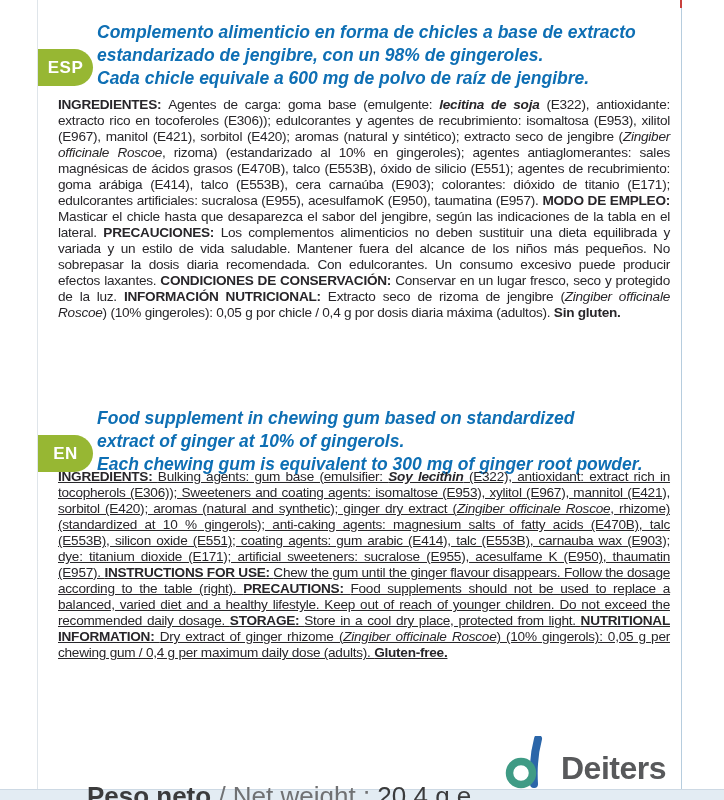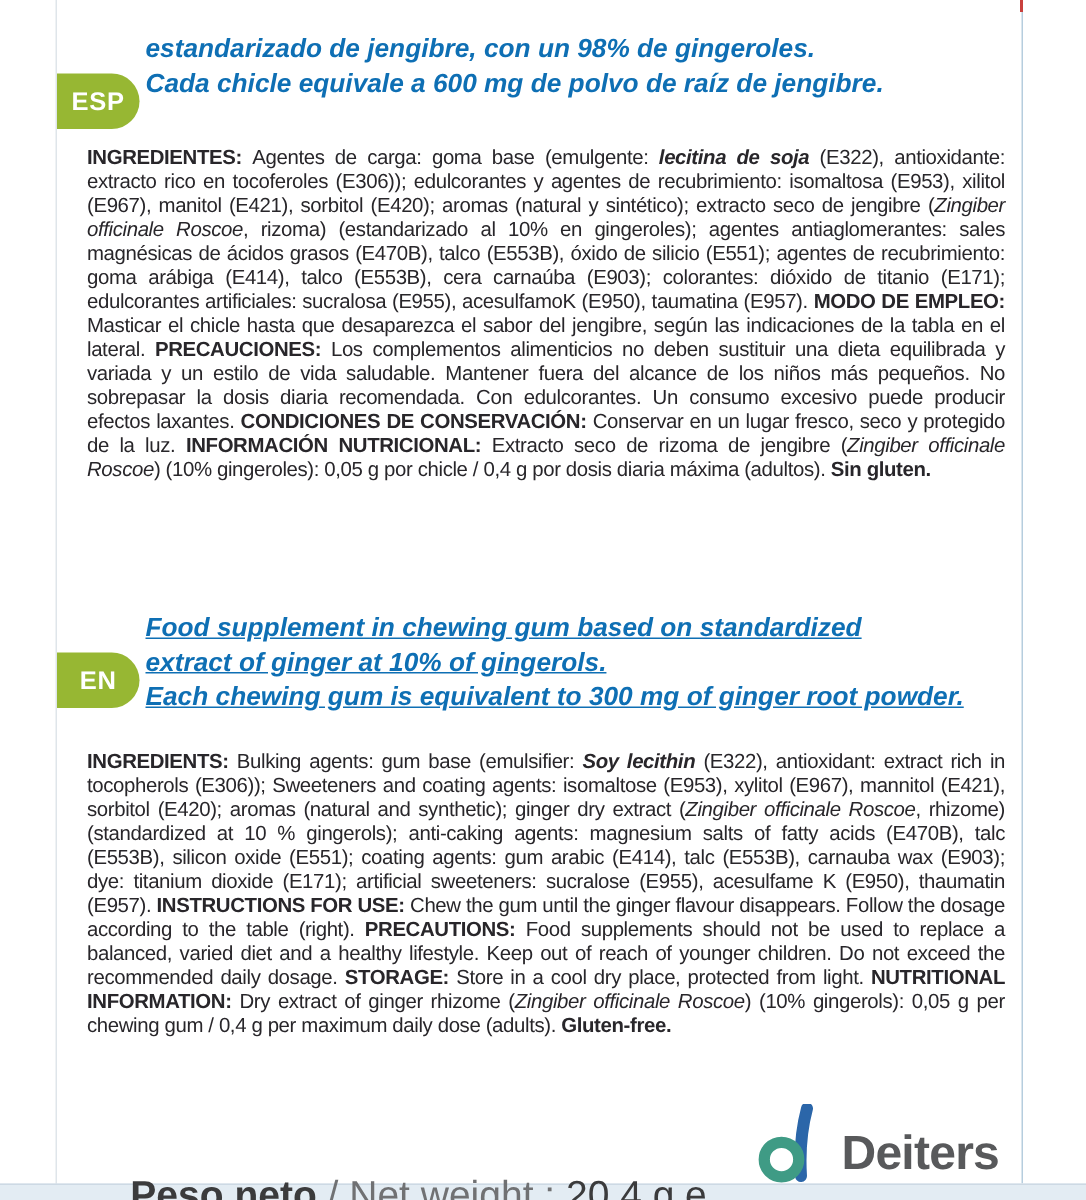--- a/index.html
+++ b/index.html
@@ -37,30 +37,30 @@
   .badge.es{top:35px;}
   .badge.en{top:421px;text-align:center;}
 
   
   .intro{
     position:absolute;left:97px;width:580px;
     color:var(--header-blue);font-weight:700;font-style:italic;
     font-size:17.5px;line-height:23px;white-space:nowrap;
   }
   .intro.es{top:21px;}
-  .intro.en{top:407px;text-decoration:underline;}
+  .intro.en{top:407px;}
 
   
   .bodytext{
     position:absolute;left:58px;width:612px;margin:0;
     font-size:13.6px;line-height:16px;letter-spacing:-0.25px;
     text-align:justify;color:var(--body-text);
   }
   .bodytext.es{top:97px;}
-  .bodytext.en{top:500px;}
+  .bodytext.en{top:469px;text-decoration:underline;}
   .bodytext .b{font-weight:700;}
   .bodytext .i{font-style:italic;}
 
   
   .netweight{
     position:absolute;left:58px;top:750px;
     font-size:26px;white-space:pre;color:var(--footer-dark);
   }
   .nw-es{font-weight:700;color:var(--footer-dark);}
   .nw-muted{color:var(--footer-muted);font-weight:400;}
@@ -81,20 +81,21 @@
 <div class="stage">
 
   <div class="line-left"></div>
   <div class="line-right"></div>
   <div class="crop-mark"></div>
   <div class="bottom-strip"></div>
 
   <div class="badge es">ESP</div>
 
   <div class="intro es">
+    <div>Complemento alimenticio en forma de chicles a base de extracto</div>
     <div>estandarizado de jengibre, con un 98% de gingeroles.</div>
     <div>Cada chicle equivale a 600 mg de polvo de raíz de jengibre.</div>
   </div>
 
   <p class="bodytext es"><span class="b">INGREDIENTES: </span><span>Agentes de carga: goma base (emulgente: </span><span class="b i">lecitina de soja</span><span> (E322), antioxidante: extracto rico en tocoferoles (E306)); edulcorantes y agentes de recubrimiento: isomaltosa (E953), xilitol (E967), manitol (E421), sorbitol (E420); aromas (natural y sintético); extracto seco de jengibre (</span><span class="i">Zingiber officinale Roscoe</span><span>, rizoma) (estandarizado al 10% en gingeroles); agentes antiaglomerantes: sales magnésicas de ácidos grasos (E470B), talco (E553B), óxido de silicio (E551); agentes de recubrimiento: goma arábiga (E414), talco (E553B), cera carnaúba (E903); colorantes: dióxido de titanio (E171); edulcorantes artificiales: sucralosa (E955), acesulfamoK (E950), taumatina (E957). </span><span class="b">MODO DE EMPLEO: </span><span>Masticar el chicle hasta que desaparezca el sabor del jengibre, según las indicaciones de la tabla en el lateral. </span><span class="b">PRECAUCIONES: </span><span>Los complementos alimenticios no deben sustituir una dieta equilibrada y variada y un estilo de vida saludable. Mantener fuera del alcance de los niños más pequeños. No sobrepasar la dosis diaria recomendada. Con edulcorantes. Un consumo excesivo puede producir efectos laxantes. </span><span class="b">CONDICIONES DE CONSERVACIÓN: </span><span>Conservar en un lugar fresco, seco y protegido de la luz. </span><span class="b">INFORMACIÓN NUTRICIONAL: </span><span>Extracto seco de rizoma de jengibre (</span><span class="i">Zingiber officinale Roscoe</span><span>) (10% gingeroles): 0,05 g por chicle / 0,4 g por dosis diaria máxima (adultos). </span><span class="b">Sin gluten.</span></p>
 
   <div class="badge en">EN</div>
 
   <div class="intro en">
     <div>Food supplement in chewing gum based on standardized</div>

